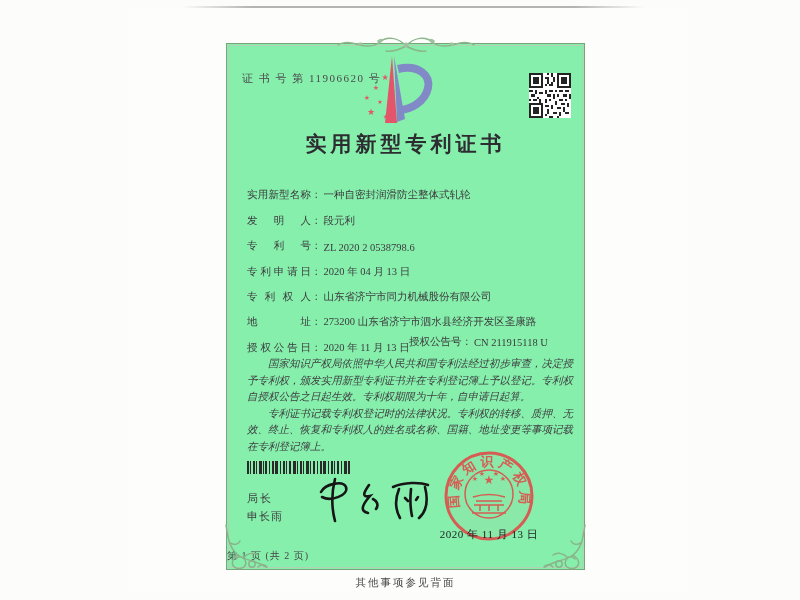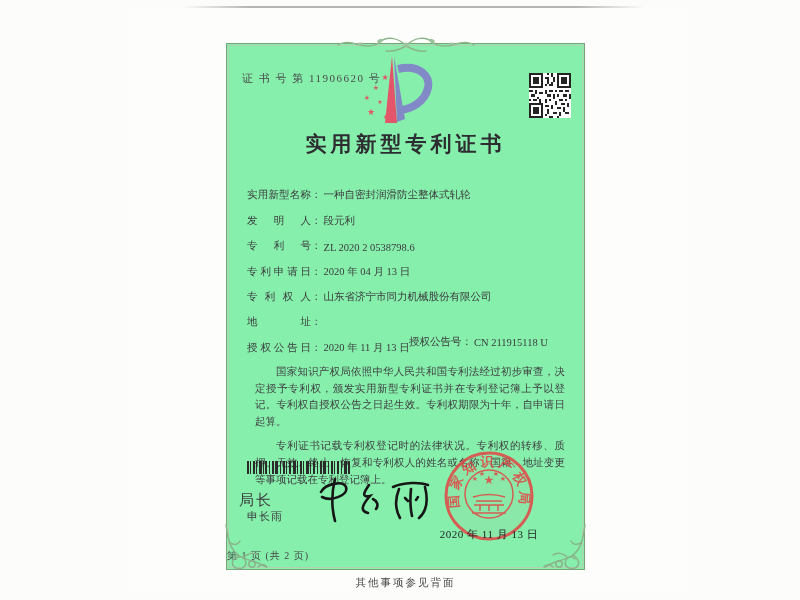--- a/index.html
+++ b/index.html
@@ -41,23 +41,23 @@
   .fields{left:20px;top:133px;width:330px;}
   .f-row{height:25.4px;display:flex;align-items:flex-end;font-size:10.5px;position:relative;white-space:nowrap;}
   .f-label{display:inline-block;width:64px;text-align:justify;text-align-last:justify;}
   .f-colon{display:inline-block;}
   .f-value{display:inline-block;margin-left:2px;}
   .grant2{position:absolute;left:162px;top:0;height:100%;display:flex;align-items:center;}
   .paras{
     left:20px;top:312px;width:326px;
     font-size:10.5px;line-height:16.6px;text-align:justify;color:#3e3e40;
   }
-  .paras p{margin:8px;text-indent:2em;}
+  .paras p{margin:0;text-indent:2em;font-style:italic;}
   .barcode{left:20px;top:417px;}
-  .signer-title{left:12px;top:447px;font-size:15px;letter-spacing:2px;font-family:Liberation Serif, serif;}
+  .signer-title{left:20px;top:447px;font-size:11px;letter-spacing:2px;font-family:Liberation Serif, serif;}
   .signer-name{left:20px;top:465px;font-size:11px;letter-spacing:1px;}
   .signature{left:80px;top:430px;}
   .seal{left:198px;top:390px;}
   .seal-date{
     left:198px;top:483px;width:128px;text-align:center;
     font-size:11px;color:#1d1d1f;letter-spacing:.5px;white-space:nowrap;
   }
   .page-no{left:0;top:505px;width:100%;text-align:left;font-size:10px;color:#454547;letter-spacing:1px;}
   .flourish-bl{left:-5px;top:479px;}
   .flourish-br{right:-5px;top:479px;transform:scaleX(-1);}
@@ -153,20 +153,21 @@
         <span class="f-value">2020 年 04 月 13 日</span>
       </div>
       <div class="f-row">
         <span class="f-label">专利权人</span>
           <span class="f-colon">：</span>
         <span class="f-value">山东省济宁市同力机械股份有限公司</span>
       </div>
       <div class="f-row">
         <span class="f-label">地址</span>
           <span class="f-colon">：</span>
+        <span class="f-value">273200 山东省济宁市泗水县经济开发区圣康路</span>
       </div>
       <div class="f-row">
         <span class="f-label">授权公告日</span>
           <span class="f-colon">：</span>
         <span class="f-value">2020 年 11 月 13 日</span>
         <span class="grant2">
           <span>授权公告号</span>
             <span>：</span>
           <span class="f-value">CN 211915118 U</span>
         </span>

